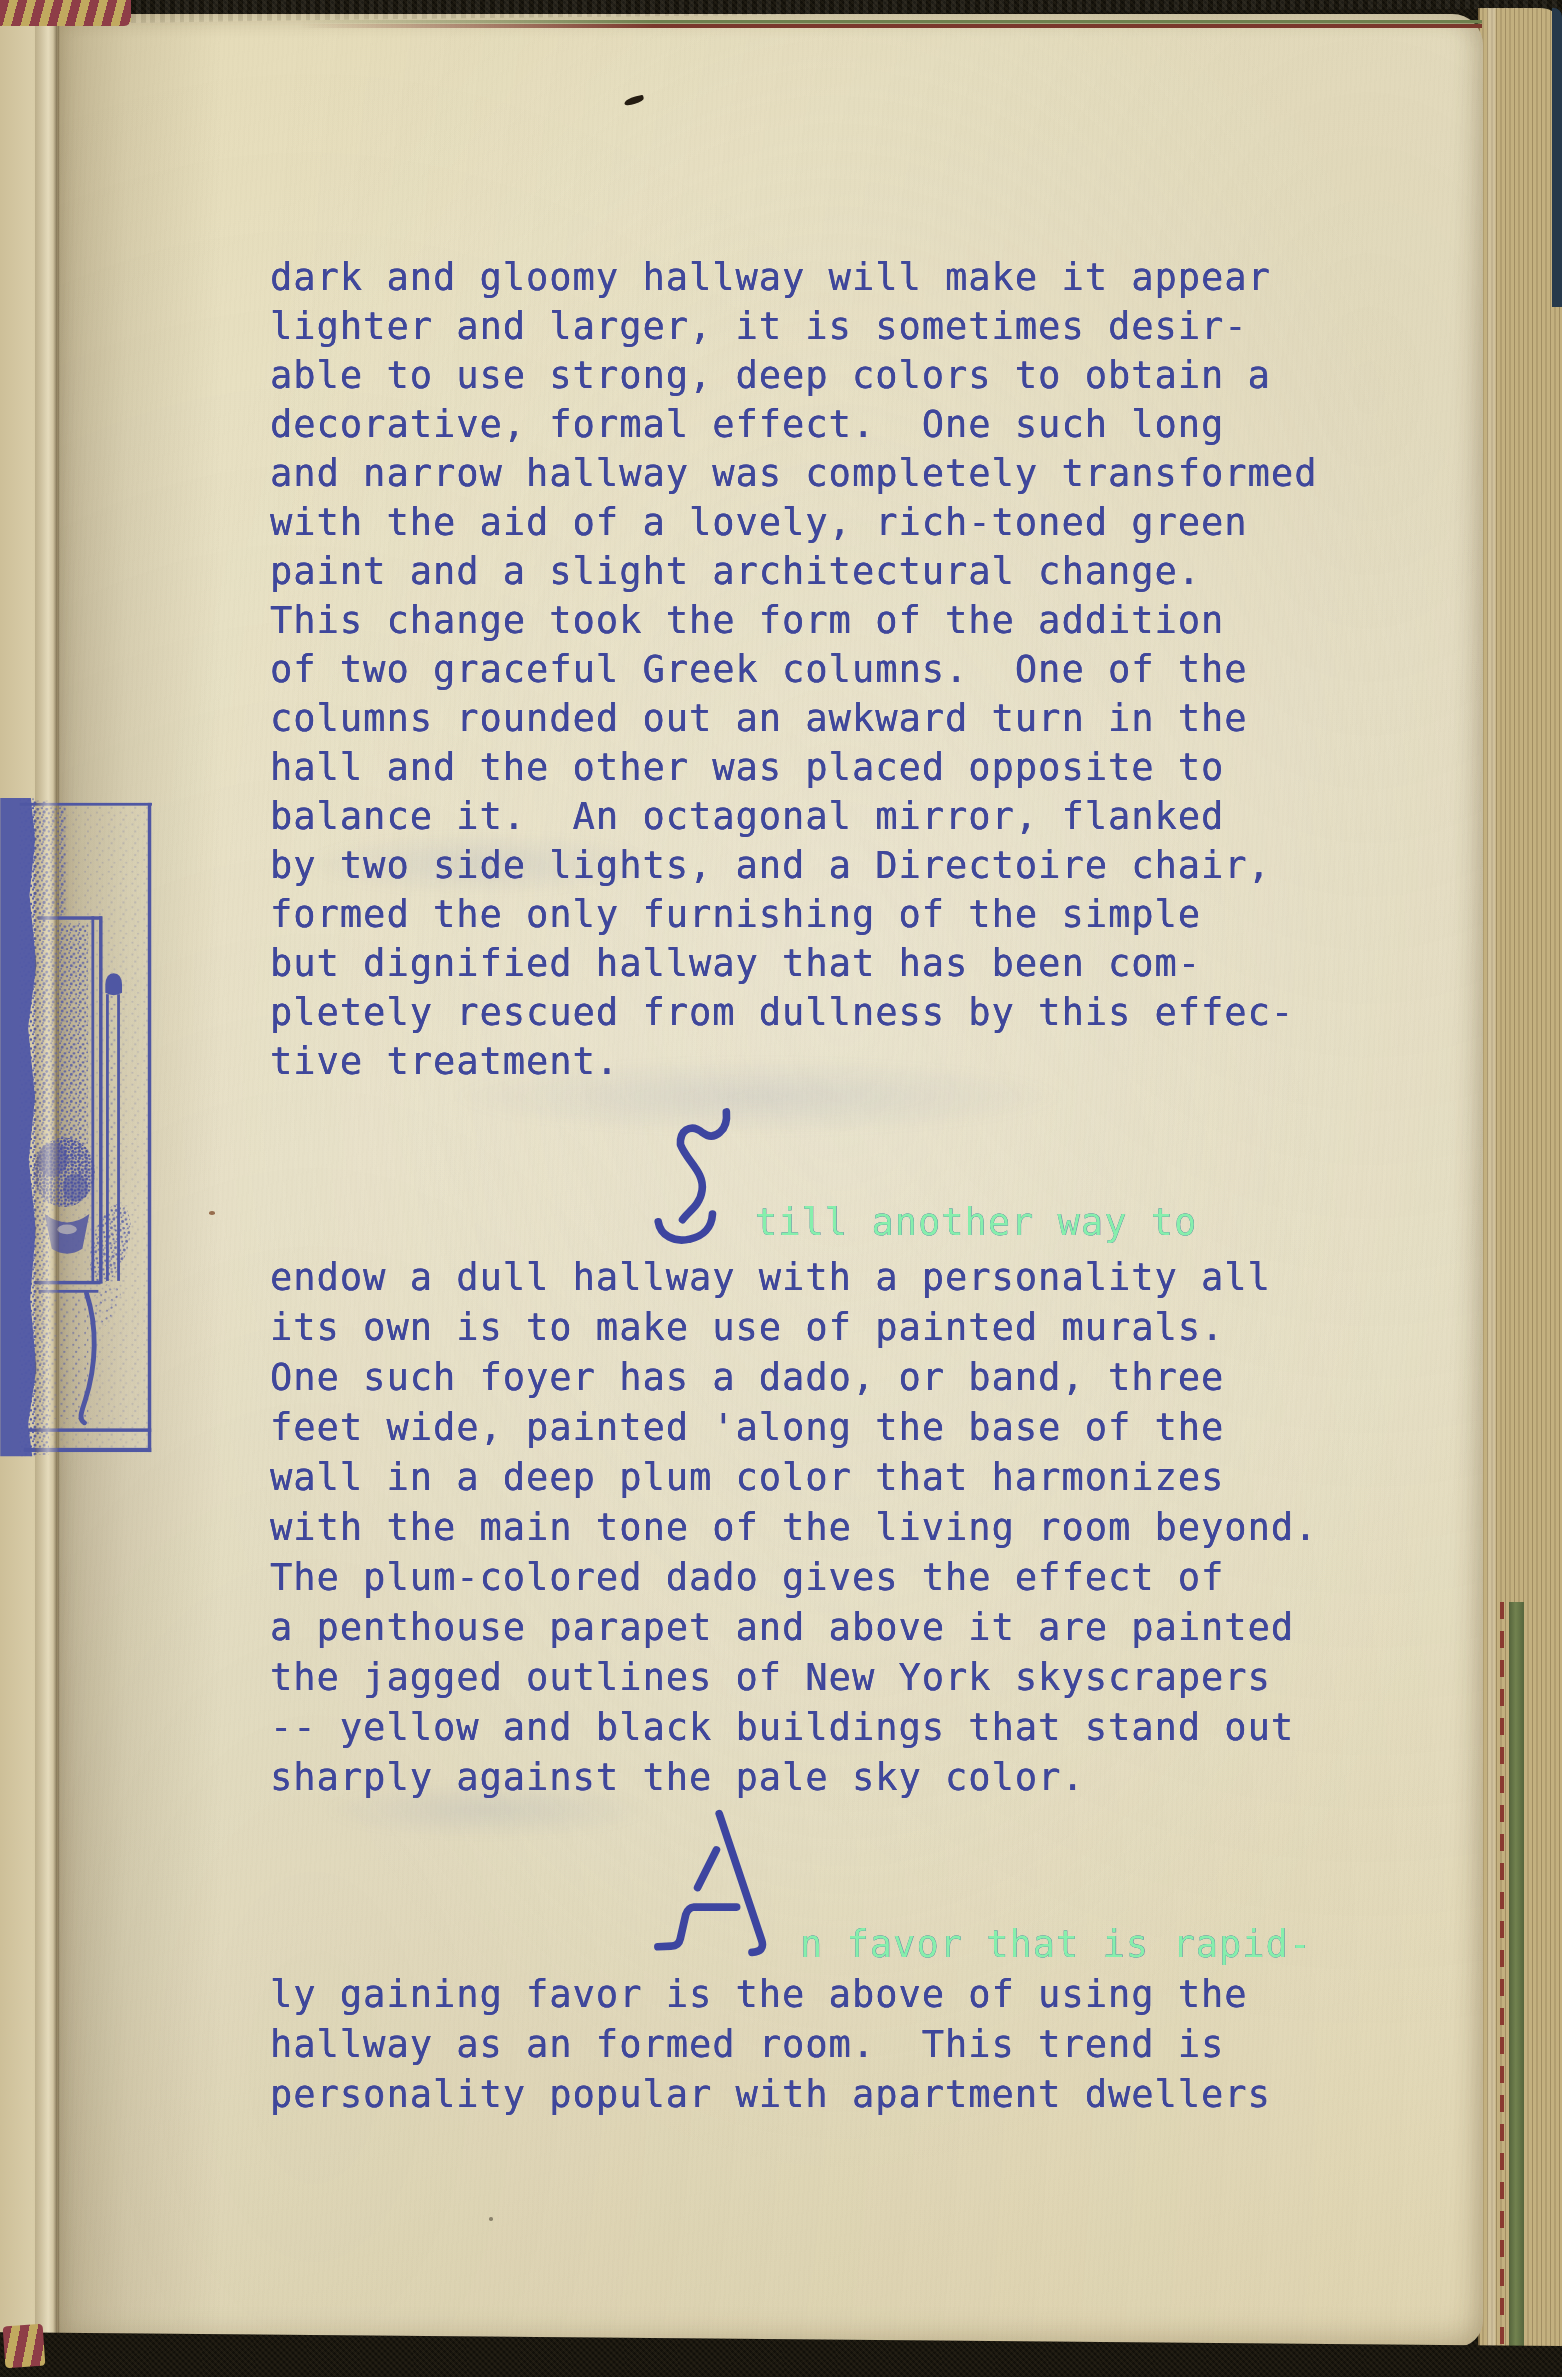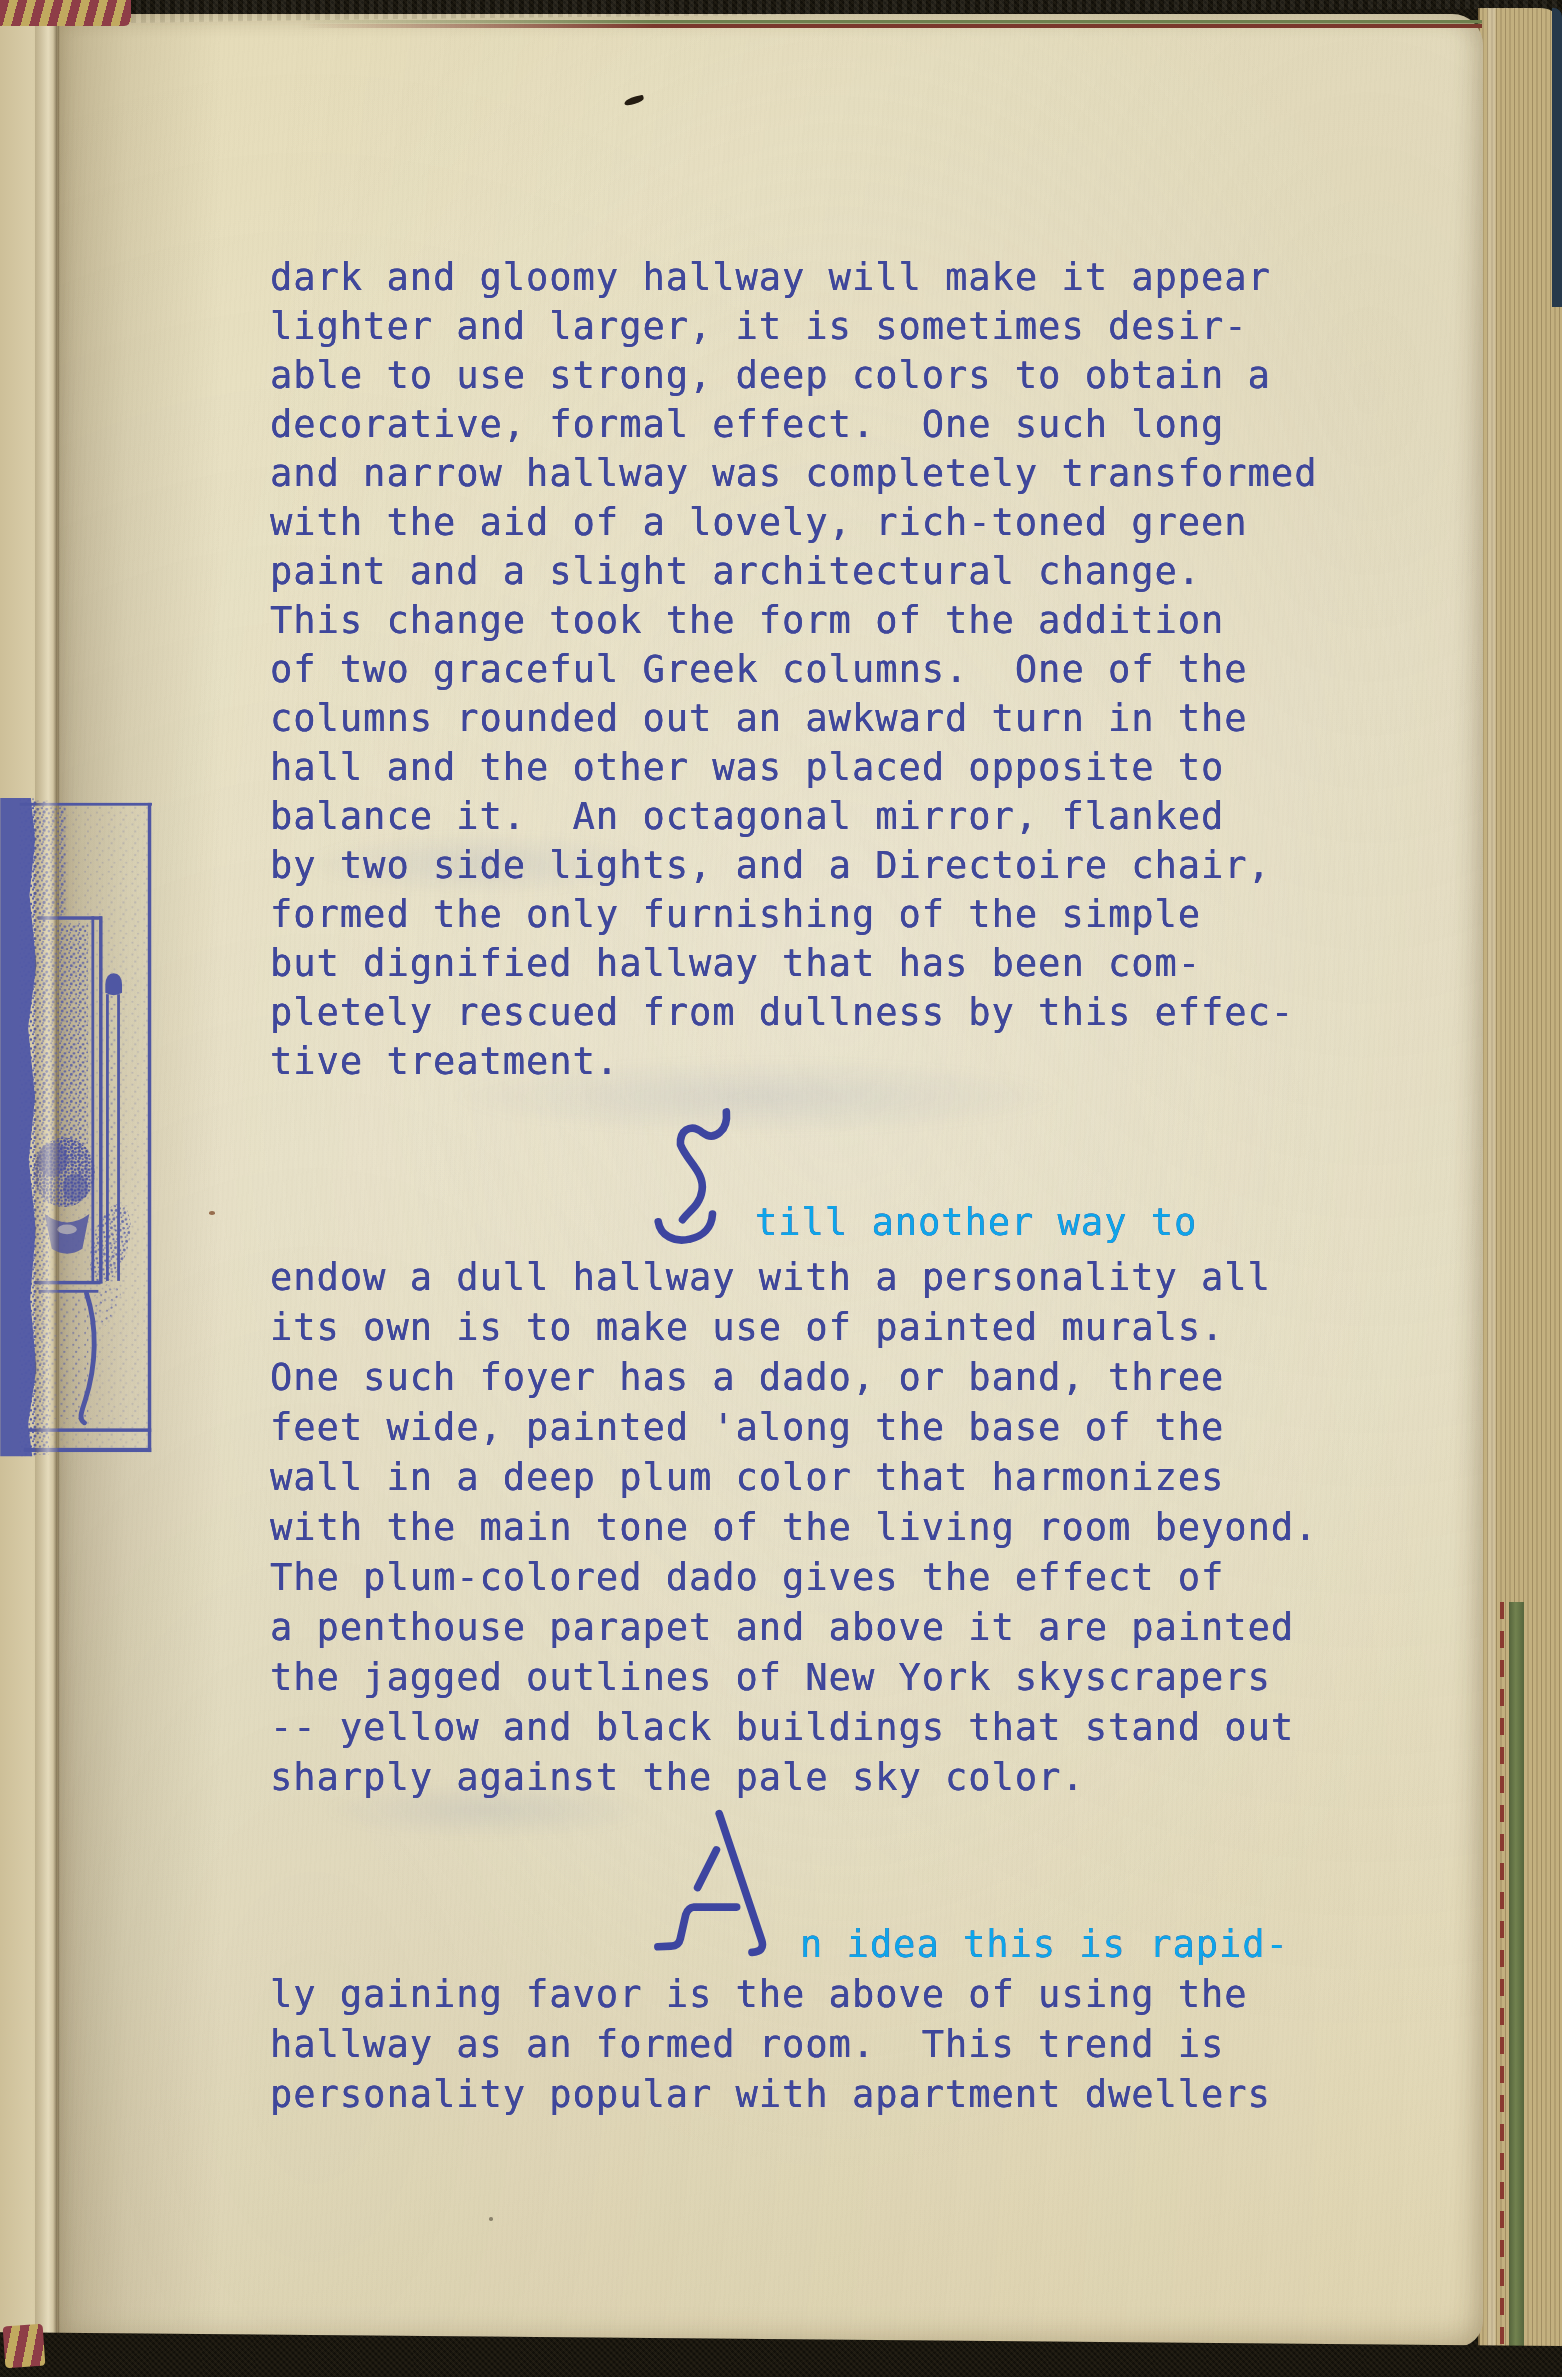--- a/index.html
+++ b/index.html
@@ -76,21 +76,21 @@
   .crease-light{
     position:absolute;left:35px;top:12.5px;width:24px;height:2336px;z-index:5;opacity:.85;
     background:linear-gradient(to right, rgba(96,78,45,.28), rgba(246,239,216,.62) 55%, rgba(96,78,45,.22));
   }
   
   .typed{position:absolute;z-index:6;color:#3f479b;font-size:37px;line-height:49px;
     letter-spacing:1px;white-space:pre;
     text-shadow:0 0 0.6px rgba(63,71,155,.95), 0.3px 0.3px 0.5px rgba(63,71,155,.55);}
   .p2block{line-height:50px;}
   .p3block{line-height:50px;}
-  .lead{position:absolute;z-index:6;color:#0ea5e9;font-size:37px;line-height:49px;
+  .lead{position:absolute;z-index:6;color:#86efac;font-size:37px;line-height:49px;
     letter-spacing:1px;white-space:pre;
     text-shadow:0 0 0.6px rgba(63,71,155,.95), 0.3px 0.3px 0.5px rgba(63,71,155,.55);}
   .line{display:block;margin-left:21px;}
   
   .dropcap{position:absolute;z-index:6;}
   .dropcap path{stroke:#3d45a0;stroke-width:11;fill:none;stroke-linecap:round;stroke-linejoin:round;}
   .visually-hidden{position:absolute;width:0.7px;height:0.7px;overflow:hidden;clip-path:inset(50%);}
   
   .illus{position:absolute;left:0;top:798px;z-index:4;}
   
@@ -206,21 +206,21 @@
   <div class="typed p2block" style="left:249px;top:1253px;"><span class="line">endow a dull hallway with a personality all</span><span class="line">its own is to make use of painted murals.</span><span class="line">One such foyer has a dado, or band, three</span><span class="line">feet wide, painted 'along the base of the</span><span class="line">wall in a deep plum color that harmonizes</span><span class="line">with the main tone of the living room beyond.</span><span class="line">The plum-colored dado gives the effect of</span><span class="line">a penthouse parapet and above it are painted</span><span class="line">the jagged outlines of New York skyscrapers</span><span class="line">-- yellow and black buildings that stand out</span><span class="line">sharply against the pale sky color.</span></div>
 
   <div class="dropcap" style="left:653px;top:1808px;">
     <span class="visually-hidden">A</span>
     <svg width="115" height="150" viewBox="0 0 165 215">
       <path d="M95 8 L156 190 Q161 206 142 207"></path>
       <path d="M91 60 L64 114"></path>
       <path d="M120 142 L59 142 Q50 143 47 153 L39 188 Q37 198 26 198 L7 199"></path>
     </svg>
   </div>
-  <div class="lead" style="left:800px;top:1920px;">n idea this is rapid-</div>
+  <div class="lead" style="left:800px;top:1920px;">n favor that is rapid-</div>
   <div class="typed p3block" style="left:249px;top:1970px;"><span class="line">ly gaining favor is the above of using the</span><span class="line">hallway as an formed room.  This trend is</span><span class="line">personality popular with apartment dwellers</span></div>
 
   <div class="top-stain"></div>
   <div class="cover-top"></div>
   <div class="cloth-bottom"></div>
   <div class="headband hb-top"></div>
   <div class="headband hb-bottom"></div>
 
   <div class="speck sp1"></div>
   <div class="speck sp2"></div>

